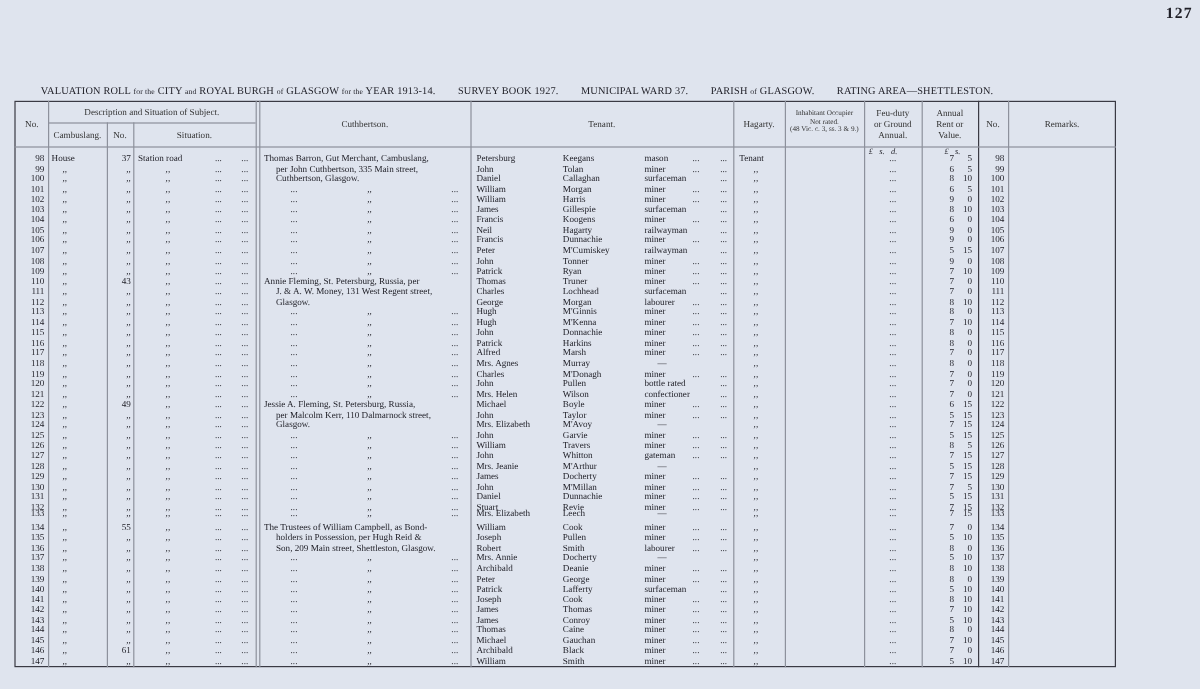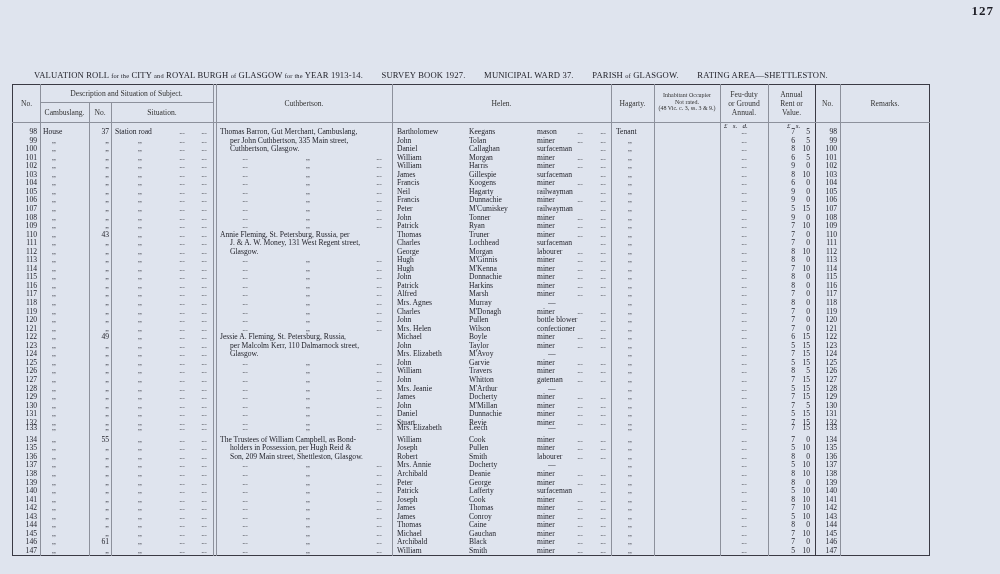--- a/index.html
+++ b/index.html
@@ -79,21 +79,21 @@
 
 <div class="hl" style="left:40px;width:173px;top:102px"></div>
 <div class="hl" style="left:12px;width:918px;top:122px"></div>
 
 <div class="hdr" style="left:13px;width:27px;top:99px">No.</div>
 <div class="hdr" style="left:40px;width:173px;top:89px">Description and Situation of Subject.</div>
 <div class="hdr" style="left:40px;width:49px;top:108px">Cambuslang.</div>
 <div class="hdr" style="left:89px;width:22px;top:108px">No.</div>
 <div class="hdr" style="left:111px;width:102px;top:108px">Situation.</div>
 <div class="hdr" style="left:216px;width:176px;top:99px">Cuthbertson.</div>
-<div class="hdr" style="left:392px;width:219px;top:99px">Helen.</div>
+<div class="hdr" style="left:392px;width:219px;top:99px">Tenant.</div>
 <div class="hdr" style="left:611px;width:43px;top:99px">Hagarty.</div>
 <div class="hdr small" style="left:654px;width:66px;top:92px">
   <div>Inhabitant Occupier</div>
   <div>Not rated.</div>
   <div>(48 Vic. c. 3, ss. 3 &amp; 9.)</div>
 </div>
 <div class="hdr" style="left:720px;width:48px;top:90px">
   <div>Feu-duty</div>
   <div>or Ground</div>
   <div>Annual.</div>
@@ -110,21 +110,21 @@
 <div class="units" style="left:787px;white-space:pre">£   s.</div>
 
 <div class="rows" id="rows">
     <div class="row" style="top: 0px;">
       <div class="c r" style="left: 13px; width: 24px;">98</div>
       <div class="c " style="left: 43px; width: 40px;">House</div>
       <div class="c r" style="left: 89px; width: 20px;">37</div>
       <div class="c " style="left: 115px; width: 90px;">Station road</div>
       <div class="c ctr" style="left: 175px; width: 14px;">...</div>
       <div class="c ctr" style="left: 197px; width: 14px;">...</div>
-      <div class="c " style="left: 397px; width: 70px;">Bartholomew</div>
+      <div class="c " style="left: 397px; width: 70px;">Petersburg</div>
       <div class="c " style="left: 469px; width: 65px;">Keegans</div>
       <div class="c " style="left: 537px; width: 70px;">mason</div>
       <div class="c ctr" style="left: 574px; width: 12px;">...</div>
       <div class="c ctr" style="left: 597px; width: 12px;">...</div>
       <div class="c " style="left: 616px; width: 36px;">Tenant</div>
       <div class="c ctr" style="left: 737px; width: 14px;">...</div>
       <div class="c r" style="left: 785px; width: 10px;">7</div>
       <div class="c r" style="left: 797px; width: 13px;">5</div>
       <div class="c r" style="left: 816px; width: 21px;">98</div>
     </div>
@@ -552,21 +552,21 @@
       <div class="c " style="left: 52px; width: 40px;">,,</div>
       <div class="c r" style="left: 89px; width: 20px;">,,</div>
       <div class="c " style="left: 138px; width: 90px;">,,</div>
       <div class="c ctr" style="left: 175px; width: 14px;">...</div>
       <div class="c ctr" style="left: 197px; width: 14px;">...</div>
       <div class="c ctr" style="left: 238px; width: 14px;">...</div>
       <div class="c ctr" style="left: 303px; width: 10px;">,,</div>
       <div class="c ctr" style="left: 372px; width: 14px;">...</div>
       <div class="c " style="left: 397px; width: 70px;">John</div>
       <div class="c " style="left: 469px; width: 65px;">Pullen</div>
-      <div class="c " style="left: 537px; width: 70px;">bottle blower</div>
+      <div class="c " style="left: 537px; width: 70px;">bottle rated</div>
       <div class="c ctr" style="left: 597px; width: 12px;">...</div>
       <div class="c " style="left: 628px; width: 36px;">,,</div>
       <div class="c ctr" style="left: 737px; width: 14px;">...</div>
       <div class="c r" style="left: 785px; width: 10px;">7</div>
       <div class="c r" style="left: 797px; width: 13px;">0</div>
       <div class="c r" style="left: 816px; width: 21px;">120</div>
     </div>
     <div class="row" style="top: 196.65px;">
       <div class="c r" style="left: 13px; width: 24px;">121</div>
       <div class="c " style="left: 52px; width: 40px;">,,</div>

